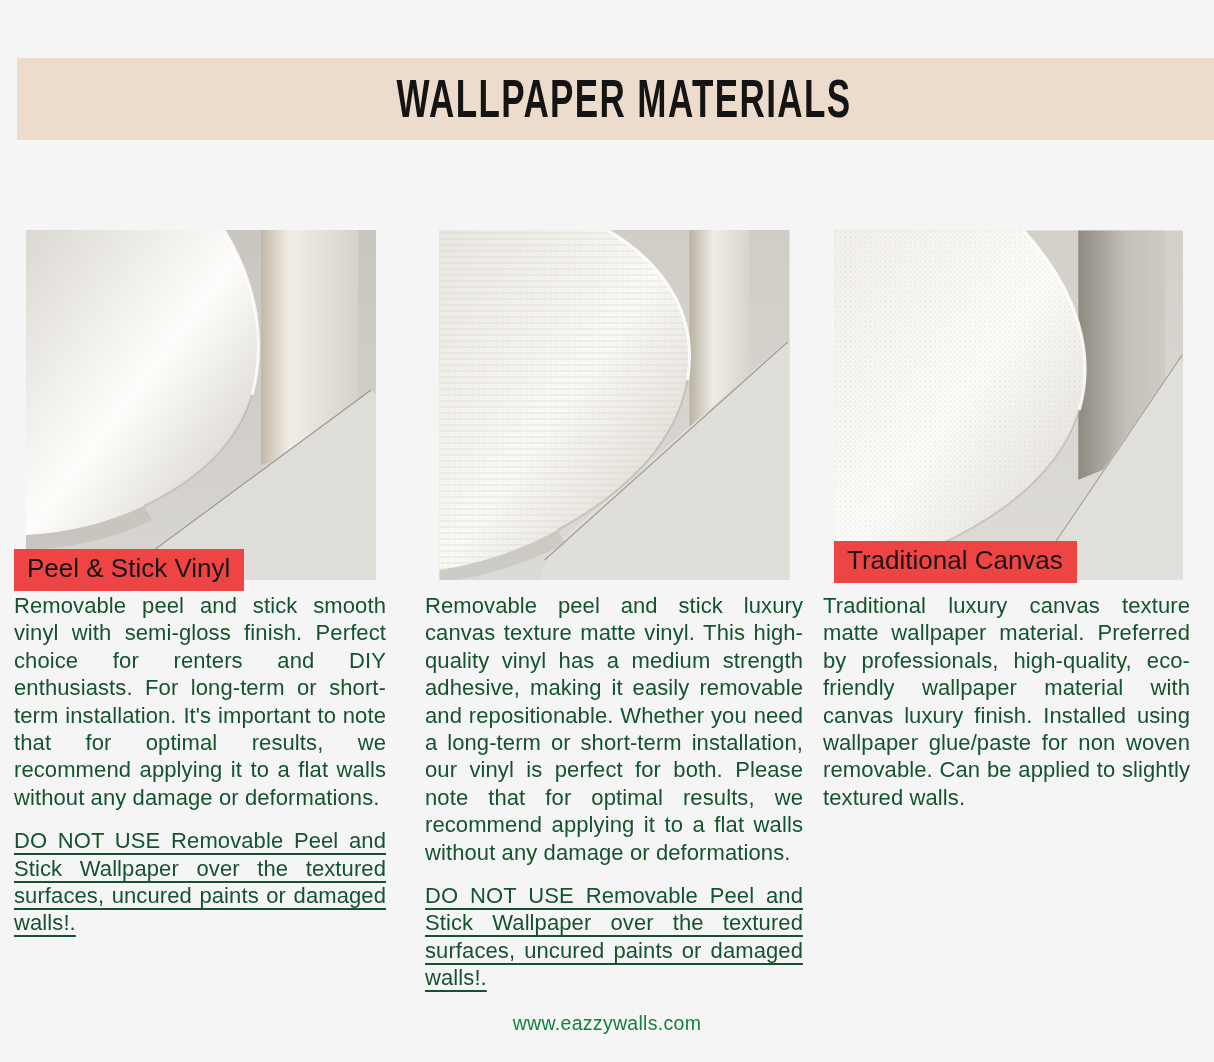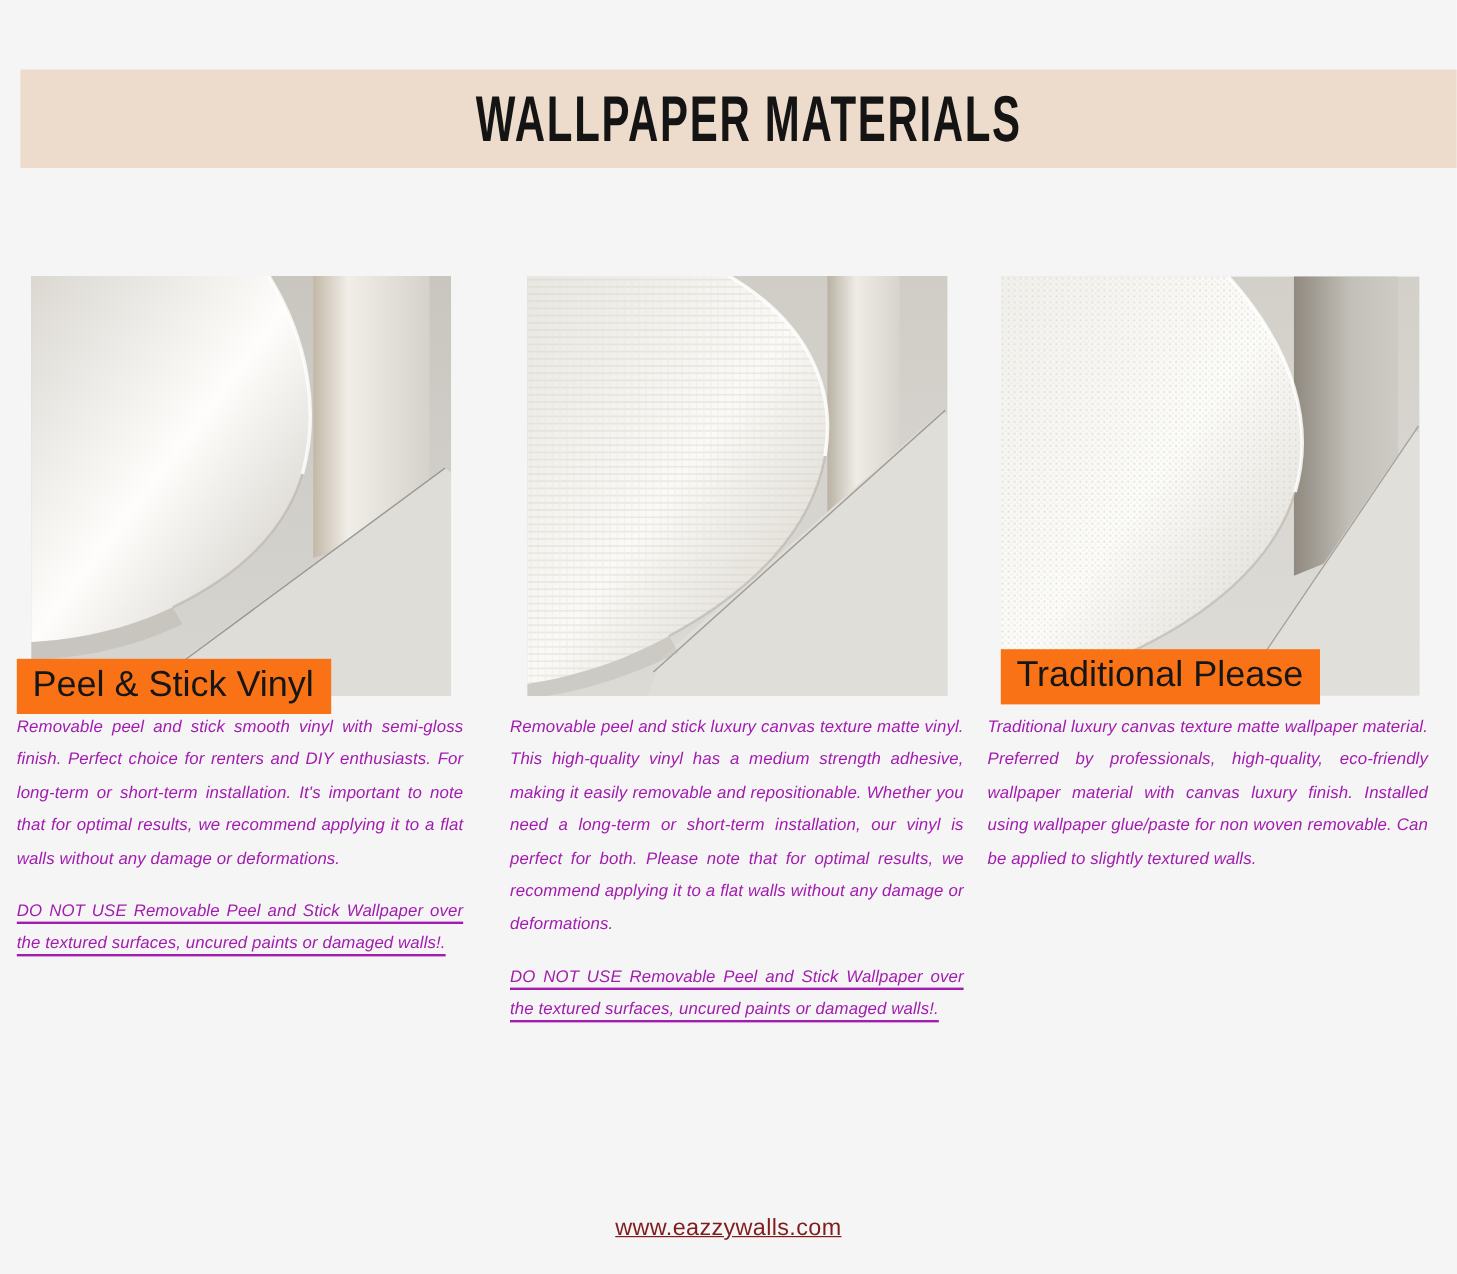--- a/index.html
+++ b/index.html
@@ -30,54 +30,52 @@
   .c1{left:14px;width:372px;}
   .c2{left:425px;width:378px;}
   .c3{left:823px;width:367px;}
   .photo{height:350px;position:relative;}
   .p1{margin-left:12px;width:350px;}
   .p2{margin-left:14px;width:351px;}
   .p3{margin-left:11px;width:349px;}
   .photo svg{display:block;width:100%;height:100%;}
   .mat-label{
     position:absolute;
-    background:#f97316;
-    font-size:30px;
+    background:#ef4444;
+    font-size:26px;
     color:#161616;
     padding:5px 14px 8px 13px;
     white-space:nowrap;
     line-height:1.1;
   }
   .c1 .mat-label{left:0;top:319px;}
   .c2 .mat-label{left:15px;top:311px;}
   .c3 .mat-label{left:11px;top:311px;}
   .desc{
     margin:12px 0 0 0;
     text-align:justify;
-    font-size:14px;
+    font-size:22px;
     line-height:27.4px;
-    color:#a21caf;
+    color:#14532d;
     letter-spacing:0.1px;
-    font-style:italic;
   }
   .warning{
     margin-top:16px;
     text-decoration:underline;
     text-decoration-thickness:1.6px;
     text-underline-offset:5px;
   }
   .warning:empty{display:none;}
   
   .footer{
     position:absolute;left:0;top:1012px;width:100%;
     text-align:center;
     font-size:19.5px;
-    color:#7f1d1d;
+    color:#15803d;
     letter-spacing:0.3px;
-    text-decoration:underline;
   }
 </style>
 </head>
 <body>
 
 <div class="page">
 
   <div class="banner">
     <span class="banner-text">WALLPAPER MATERIALS</span>
   </div>
@@ -190,21 +188,21 @@
         <polygon points="195,350 346,128 350,132 350,350" fill="#e1dfda"></polygon>
         <line x1="349" y1="125" x2="200" y2="345" stroke="#76736e" stroke-width="1.2" opacity="0.55"></line>
         <path d="M0,0 L190,0 C246,62 262,125 246,180 C228,240 172,284 108,314 C70,330 32,338 0,342 Z" fill="url(#sheet3)"></path>
         <rect width="350" height="350" fill="url(#weave3)" opacity="0.55" clip-path="url(#cp3)"></rect>
         <path d="M190,0 C246,62 262,125 246,180" fill="none" stroke="#ffffff" stroke-width="3" opacity="0.85"></path>
         <path d="M246,180 C228,240 172,284 108,314" fill="none" stroke="#a8a49c" stroke-width="2" opacity="0.45"></path>
         <path d="M0,342 C32,338 70,330 108,314 L116,328 C72,348 34,354 0,356 Z" fill="#b7b3ac" opacity="0.4"></path>
       </svg>
     </div>
     <div class="mat-label">
-      <span>Traditional Please</span>
+      <span>Traditional Canvas</span>
     </div>
     <p class="desc">Traditional luxury canvas texture matte wallpaper material. Preferred by professionals, high-quality, eco-friendly wallpaper material with canvas luxury finish. Installed using wallpaper glue/paste for non woven removable. Can be applied to slightly textured walls.</p>
 
   </div>
 
   <div class="footer">www.eazzywalls.com</div>
 
 </div>
 
 </body></html>

